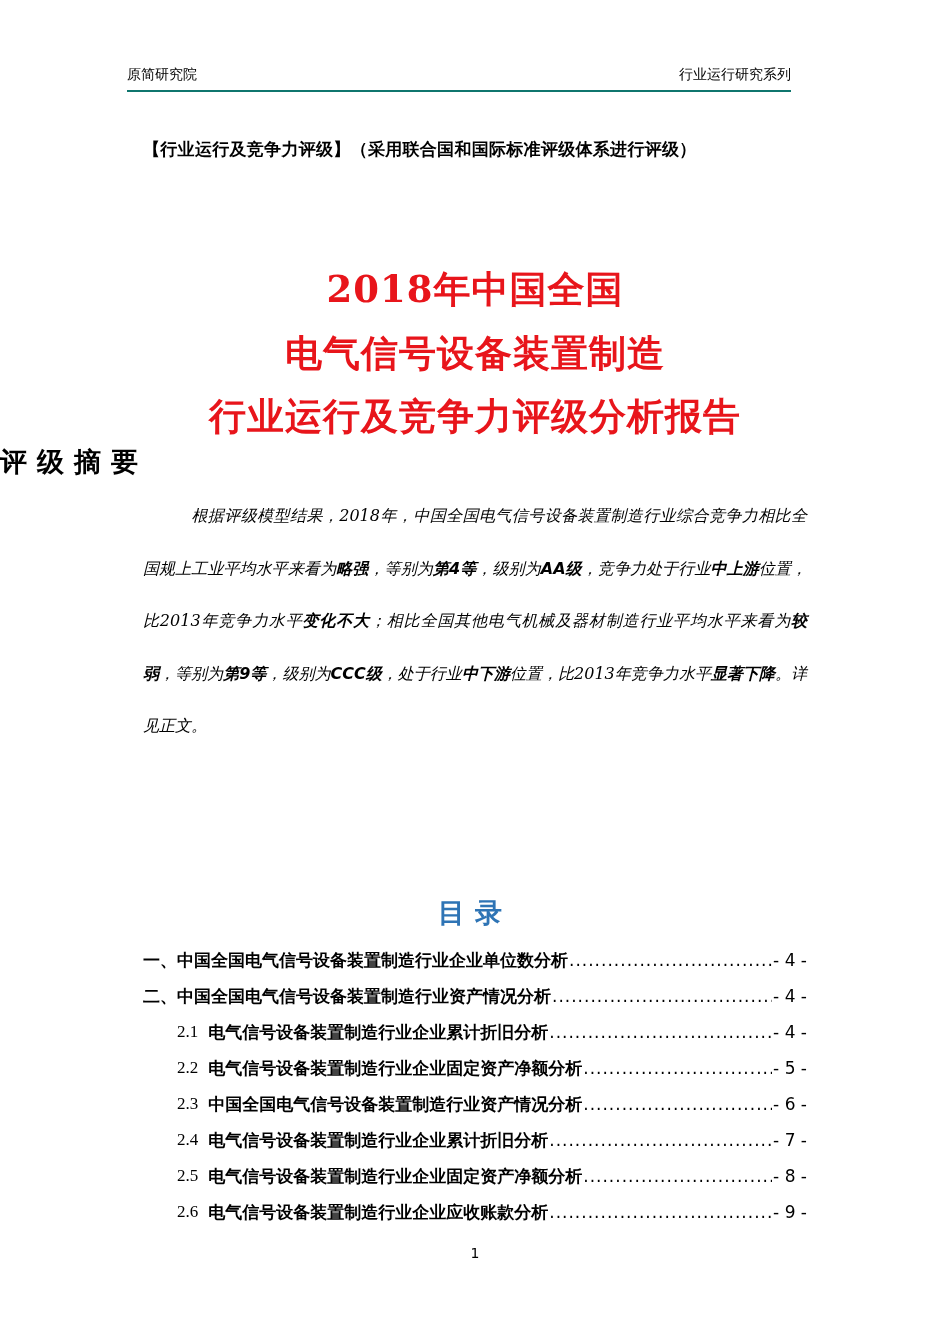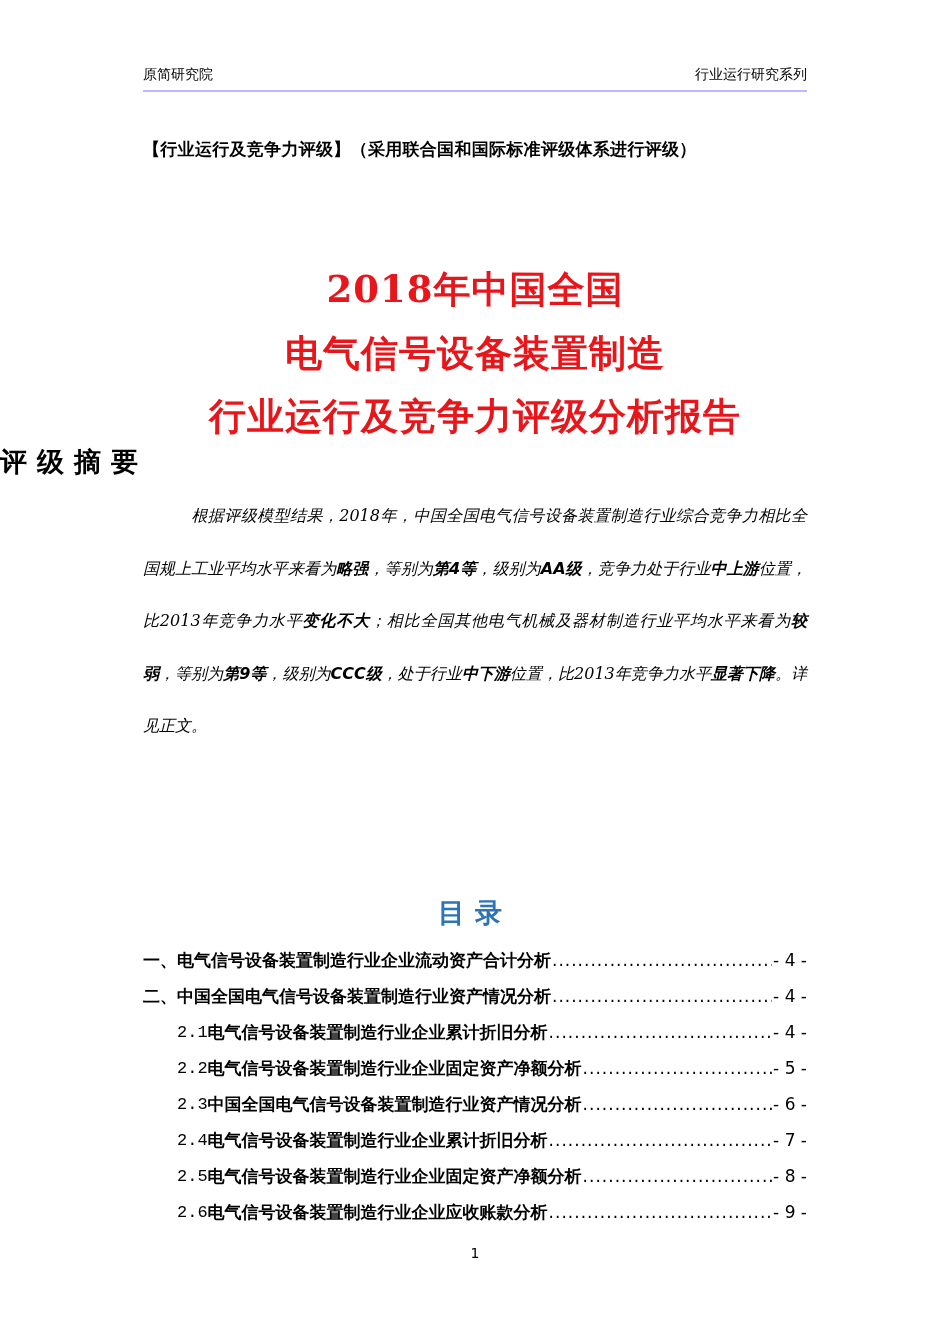--- a/index.html
+++ b/index.html
@@ -1,19 +1,19 @@
 <!DOCTYPE html>
 <html><head>
 <meta charset="utf-8">
 <style>
   html, body { margin: 0; padding: 0; background: #ffffff; }
   body { width: 950px; height: 1344px; position: relative; overflow: hidden; font-family: "DejaVu Sans", sans-serif; color: #000; }
   .page { position: absolute; left: 0; top: 0; width: 950px; height: 1344px; }
 
-  .header { position: absolute; left: 143px; top: 66px; width: 664px; height: 24px; border-bottom: 2px solid #c4b5fd; }
+  .header { position: absolute; left: 127px; top: 66px; width: 664px; height: 24px; border-bottom: 2px solid #0f766e; }
   .header .left { position: absolute; left: 0; top: 0; font-size: 14px; font-family: "DejaVu Sans", sans-serif; }
   .header .right { position: absolute; right: 0; top: 0; font-size: 14px; font-family: "DejaVu Sans", sans-serif; }
 
   .subtitle { position: absolute; left: 143px; top: 138px; font-size: 17px; font-weight: bold; font-family: "DejaVu Sans", sans-serif; letter-spacing: 0.3px; white-space: nowrap; }
 
   .title { position: absolute; left: 0; width: 950px; text-align: center; color: #e8151b; font-family: "DejaVu Serif", serif; font-size: 37px; font-weight: bold; letter-spacing: 1px; margin-top: 47px; }
   .t1 { top: 218px; }
   .t2 { top: 282px; }
   .t3 { top: 345px; }
 
@@ -21,21 +21,21 @@
 
   .summary { position: absolute; left: 143px; top: 490px; width: 664px; font-family: "DejaVu Serif", serif; font-size: 16px; line-height: 52.5px; text-align: justify; font-style: italic; }
   .summary .indent { display: inline-block; width: 48px; }
   .summary b { font-weight: bold; font-family: "DejaVu Sans", sans-serif; }
 
   .toc-heading { position: absolute; left: 0; width: 950px; top: 887px; text-align: center; color: #2e74b5; font-size: 27px; font-weight: bold; letter-spacing: 10px; font-family: "DejaVu Sans", sans-serif; margin-top: 8px; }
 
   .toc { position: absolute; left: 143px; top: 942px; width: 664px; }
   .toc-row { position: relative; height: 36px; display: flex; align-items: center; font-size: 17px; font-weight: bold; font-family: "DejaVu Sans", sans-serif; white-space: nowrap; }
   .toc-row.sub { padding-left: 34px; }
-  .toc-row .num { margin-right: 0; font-family: Liberation Mono, monospace; font-weight: normal; text-align: center; }
+  .toc-row .num { margin-right: 10px; font-family: Liberation Serif, serif; font-weight: normal; text-align: center; }
   .toc-row .lbl { flex: 0 0 auto; }
   .toc-row .dots { flex: 1 1 auto; overflow: hidden; font-weight: normal; letter-spacing: 1px; margin: 0 1px; }
   .toc-row .dots::before { content: "....................................................................................................."; }
   .toc-row .pg { flex: 0 0 auto; font-weight: normal; }
 
   .page-number { position: absolute; left: 0; width: 950px; top: 1245px; text-align: center; font-size: 14px; font-family: "DejaVu Sans", sans-serif; }
 </style>
 </head>
 <body>
 
@@ -56,21 +56,21 @@
 
   <div class="summary">
     <span class="indent"></span><span id="summary-body"><span>根据评级模型结果，2018年，中国全国电气信号设备装置制造行业综合竞争力相比全国规上工业平均水平来看为</span><b>略强</b><span>，等别为</span><b>第4等</b><span>，级别为</span><b>AA级</b><span>，竞争力处于行业</span><b>中上游</b><span>位置，比2013年竞争力水平</span><b>变化不大</b><span>；相比全国其他电气机械及器材制造行业平均水平来看为</span><b>较弱</b><span>，等别为</span><b>第9等</b><span>，级别为</span><b>CCC级</b><span>，处于行业</span><b>中下游</b><span>位置，比2013年竞争力水平</span><b>显著下降</b><span>。详见正文。</span></span>
   </div>
 
   <div class="toc-heading">目录</div>
 
   <div class="toc" id="toc">
     <div class="toc-row">
       <span class="lbl">一、</span>
-      <span class="lbl">电气信号设备装置制造行业企业流动资产合计分析</span>
+      <span class="lbl">中国全国电气信号设备装置制造行业企业单位数分析</span>
       <span class="dots"></span>
       <span class="pg">- 4 -</span>
     </div>
     <div class="toc-row">
       <span class="lbl">二、</span>
       <span class="lbl">中国全国电气信号设备装置制造行业资产情况分析</span>
       <span class="dots"></span>
       <span class="pg">- 4 -</span>
     </div>
     <div class="toc-row sub">

